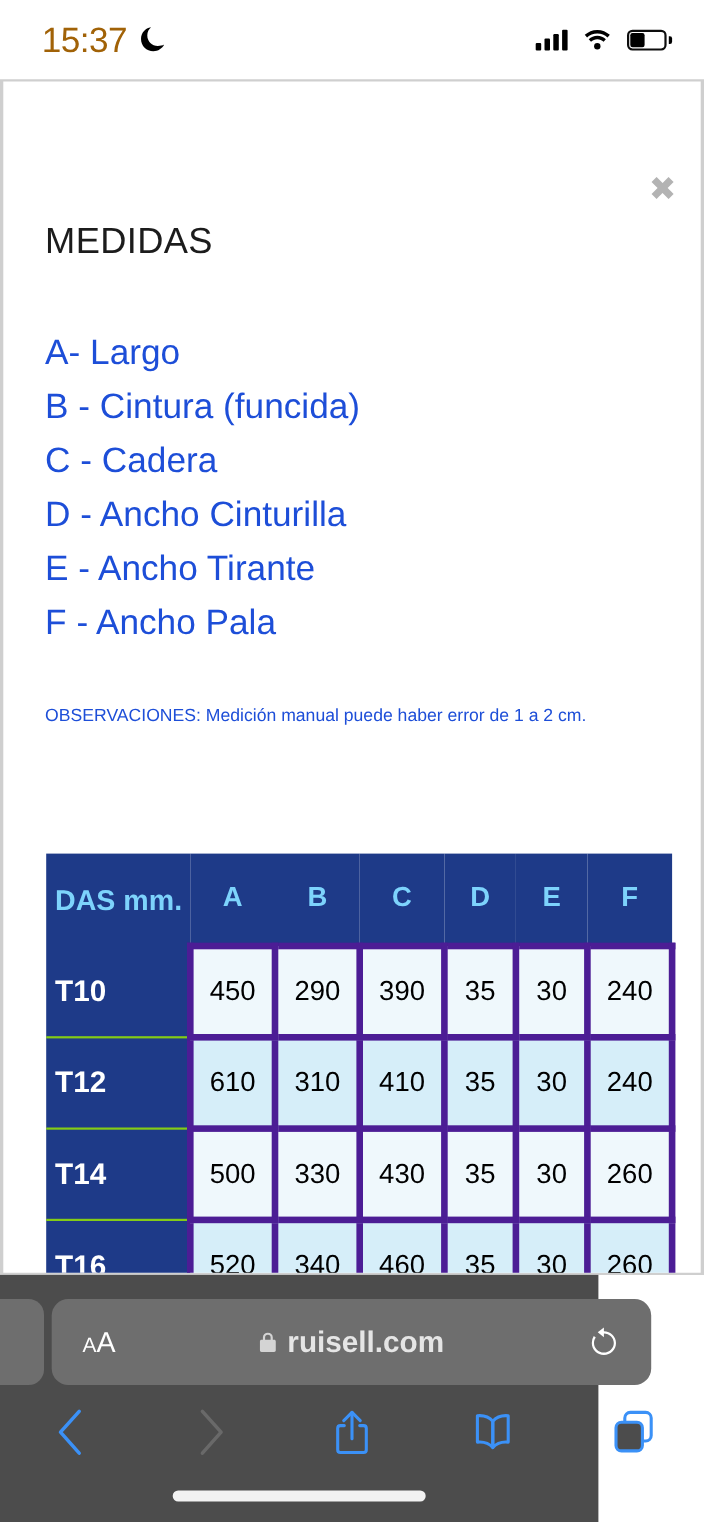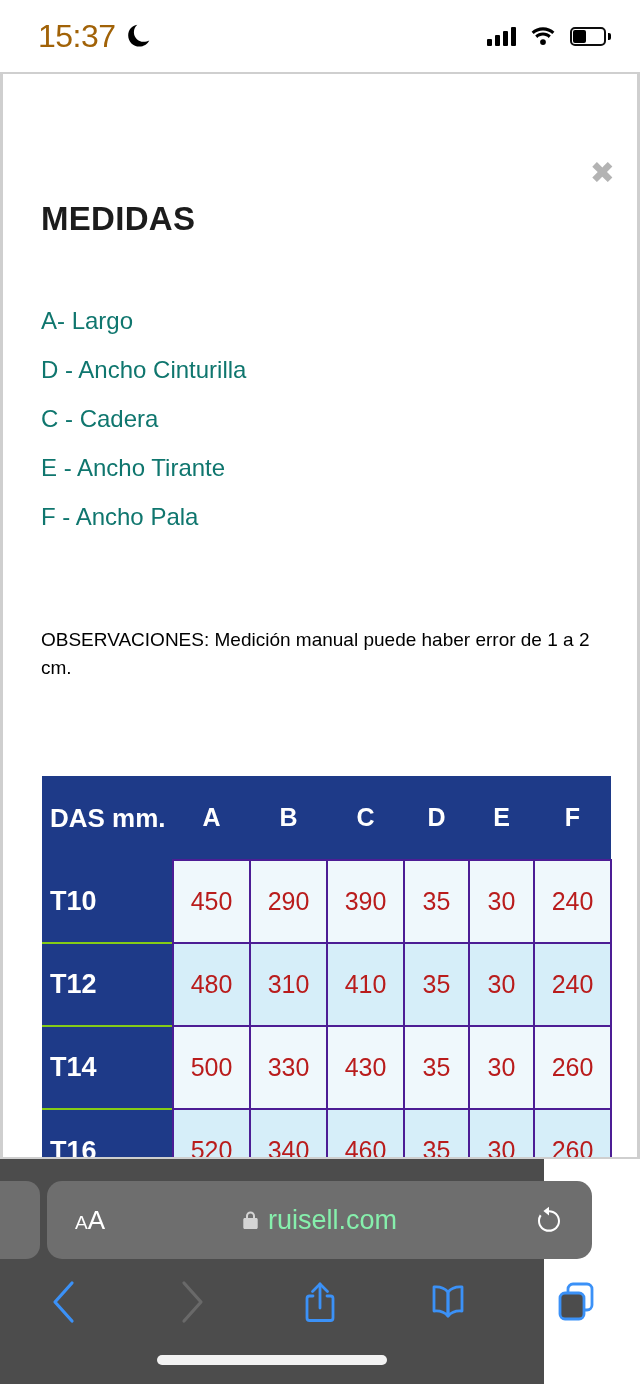--- a/index.html
+++ b/index.html
@@ -62,76 +62,76 @@
     overflow: hidden;
   }
   .close-x {
     position: absolute; top: 84px; right: 22px;
     font-size: 30px; font-weight: 700; color: #b3b3b3;
     line-height: 1; cursor: pointer;
     font-family: "DejaVu Sans", sans-serif;
   }
   .modal-title {
     position: absolute; top: 126px; left: 38px;
-    font-size: 33px; font-weight: 700; color: #1c1c1c;
+    font-size: 33px; font-weight: 400; color: #1c1c1c;
     letter-spacing: .3px;
   }
   .legend {
     position: absolute; top: 222px; left: 38px; right: 30px;
   }
   .legend-item {
-    font-size: 24px; color: #0f766e; line-height: 49px;
+    font-size: 32px; color: #1d4ed8; line-height: 49px;
     white-space: nowrap;
   }
   .observ {
     position: absolute; top: 552px; left: 38px; width: 565px;
-    font-size: 19px; color: #000000; line-height: 28px;
+    font-size: 16px; color: #1d4ed8; line-height: 49px;
   }
 
   
   .table-wrap {
     position: absolute; top: 702px; left: 39px;
     width: 562px;
   }
   table.sizes {
     width: 562px;
     border-collapse: collapse;
     table-layout: fixed;
   }
   table.sizes th, table.sizes td {
     height: 83px;
     text-align: center;
     vertical-align: middle;
     font-size: 25px;
   }
   table.sizes thead th {
     background: #1e3a88;
-    color: #ffffff;
+    color: #7dd3fc;
     font-weight: 700;
     border: none;
     height: 84px;
   }
   table.sizes thead th.lead {
     text-align: left;
     padding-left: 8px;
     font-size: 26px;
   }
   table.sizes tbody th {
     background: #1e3a88;
     color: #ffffff;
     font-weight: 700;
     text-align: left;
     padding-left: 8px;
     font-size: 27px;
     border-top: 2px solid #84cc16;
   }
   table.sizes tbody tr:first-child th { border-top: none; }
   table.sizes tbody td {
-    color: #b91c1c;
-    border: 2px solid #4c1d95;
+    color: #000000;
+    border: 6px solid #4c1d95;
     font-weight: 400;
     margin-left: 18px;
   }
   table.sizes tbody tr.odd td { background: #eff8fc; }
   table.sizes tbody tr.even td { background: #d6eef9; }
   col.c-lead { width: 131px; }
   col.c-wide { width: 77px; }
   col.c-narrow { width: 65px; }
 
   
@@ -157,21 +157,21 @@
   .aa {
     position: absolute; left: 28px; color: #ffffff;
     font-size: 26px; letter-spacing: 0px;
   }
   .aa .small { font-size: 19px; }
   .url-center {
     width: 100%; display: flex; align-items: center;
     justify-content: center; gap: 9px;
   }
   .lock { width: 17px; height: 21px; display: block; }
-  .url-text { color: #86efac; font-size: 27px; }
+  .url-text { color: #e5e5e5; font-size: 27px; font-weight: bold; }
   .reload {
     position: absolute; right: 30px; width: 26px; height: 28px;
   }
   .toolbar {
     position: absolute; top: 110px; left: 0;
     width: 640px; height: 66px;
     display: flex; align-items: center;
   }
   .tb-btn {
     flex: 1 1 0; display: flex; align-items: center; justify-content: center;
@@ -217,22 +217,23 @@
   </div>
 
   <div class="page">
 
     <div class="close-x">✖</div>
 
     <div class="modal-title">MEDIDAS</div>
 
     <div class="legend">
       <div class="legend-item">A- Largo</div>
+      <div class="legend-item">B - Cintura (funcida)</div>
+      <div class="legend-item">C - Cadera</div>
       <div class="legend-item">D - Ancho Cinturilla</div>
-      <div class="legend-item">C - Cadera</div>
       <div class="legend-item">E - Ancho Tirante</div>
       <div class="legend-item">F - Ancho Pala</div>
     </div>
 
     <div class="observ">OBSERVACIONES: Medición manual puede haber error de 1 a 2 cm.</div>
 
     <div class="table-wrap">
       <table class="sizes">
         <colgroup>
           <col class="c-lead">
@@ -259,21 +260,21 @@
             <th>T10</th>
             <td>450</td>
             <td>290</td>
             <td>390</td>
             <td>35</td>
             <td>30</td>
             <td>240</td>
           </tr>
           <tr class="even">
             <th>T12</th>
-            <td>480</td>
+            <td>610</td>
             <td>310</td>
             <td>410</td>
             <td>35</td>
             <td>30</td>
             <td>240</td>
           </tr>
           <tr class="odd">
             <th>T14</th>
             <td>500</td>
             <td>330</td>

